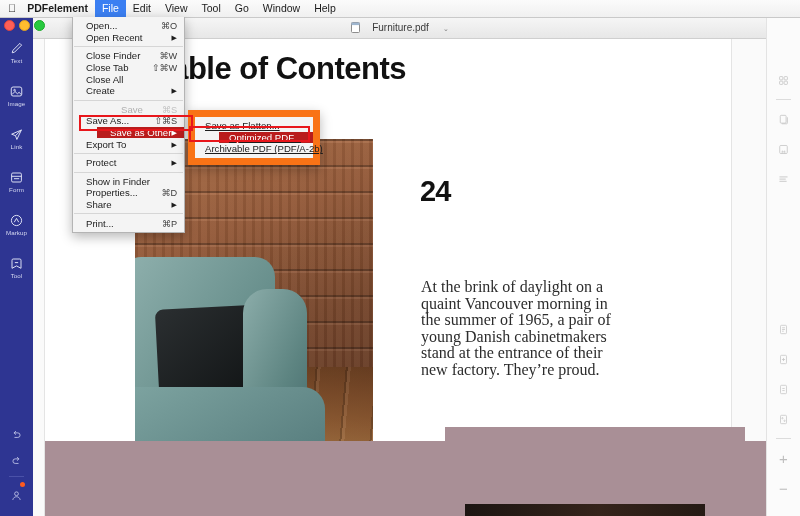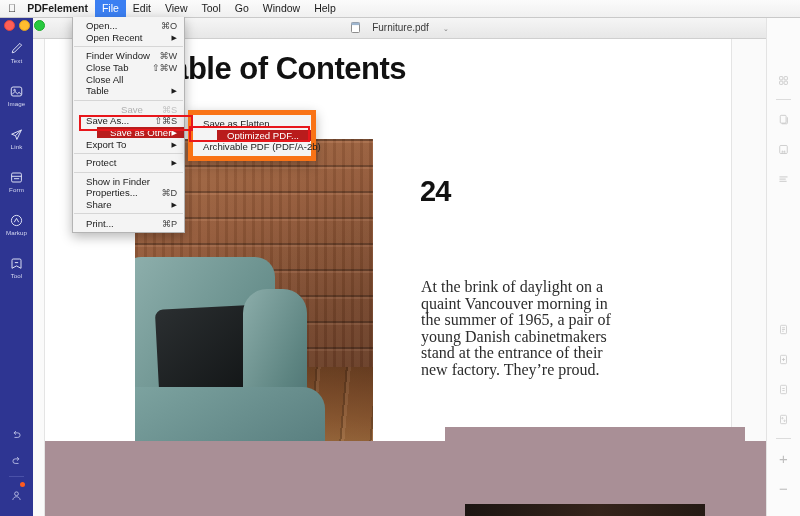--- a/index.html
+++ b/index.html
@@ -148,23 +148,23 @@
   .mrow.dim{color:#b0b0b0;padding-left:48px;}
   .mrow.dim .key{color:#c2c2c2;}
   .mrow.sel{background:#b91c1c;color:#fff;margin-left:24px;}
   .mrow.sel .arr{color:#fff;}
   .msep{height:1px;background:#d6d6d6;margin:3px 1px;}
   .hl-box{position:absolute;border:2px solid #e8161b;pointer-events:none;z-index:130;}
 
   
   .submenu{
     position:absolute;left:188px;top:110px;width:118px;
-    background:#f4f4f4;border:5px solid #f97316;
+    background:#f4f4f4;border:7px solid #f97316;
     box-shadow:0 4px 11px rgba(0,0,0,.28);
-    z-index:110;padding:3px 0;font-size:9.6px;color:#1c1c1c;
+    z-index:110;padding:3px 0;font-size:9.6px;color:#1c1c1c;text-decoration:underline;
   }
   .submenu .mrow{padding-left:10px;height:11.6px;}
 </style>
 </head>
 <body>
 
 <div class="app">
 
   <div class="window">
     <div class="titlebar">
@@ -372,32 +372,32 @@
       <span>Open...</span>
       <span class="key">⌘O</span>
     </div>
     <div class="mrow">
       <span>Open Recent</span>
       <span class="arr">▶</span>
     </div>
     <div class="msep"></div>
 
     <div class="mrow">
-      <span>Finder Window</span>
+      <span>Close Finder</span>
       <span class="key">⌘W</span>
     </div>
     <div class="mrow">
       <span>Close Tab</span>
       <span class="key">⇧⌘W</span>
     </div>
     <div class="mrow">
       <span>Close All</span>
     </div>
     <div class="mrow">
-      <span>Table</span>
+      <span>Create</span>
       <span class="arr">▶</span>
     </div>
     <div class="msep"></div>
 
     <div class="mrow dim">
       <span>Save</span>
       <span class="key">⌘S</span>
     </div>
     <div class="mrow">
       <span>Save As...</span>

